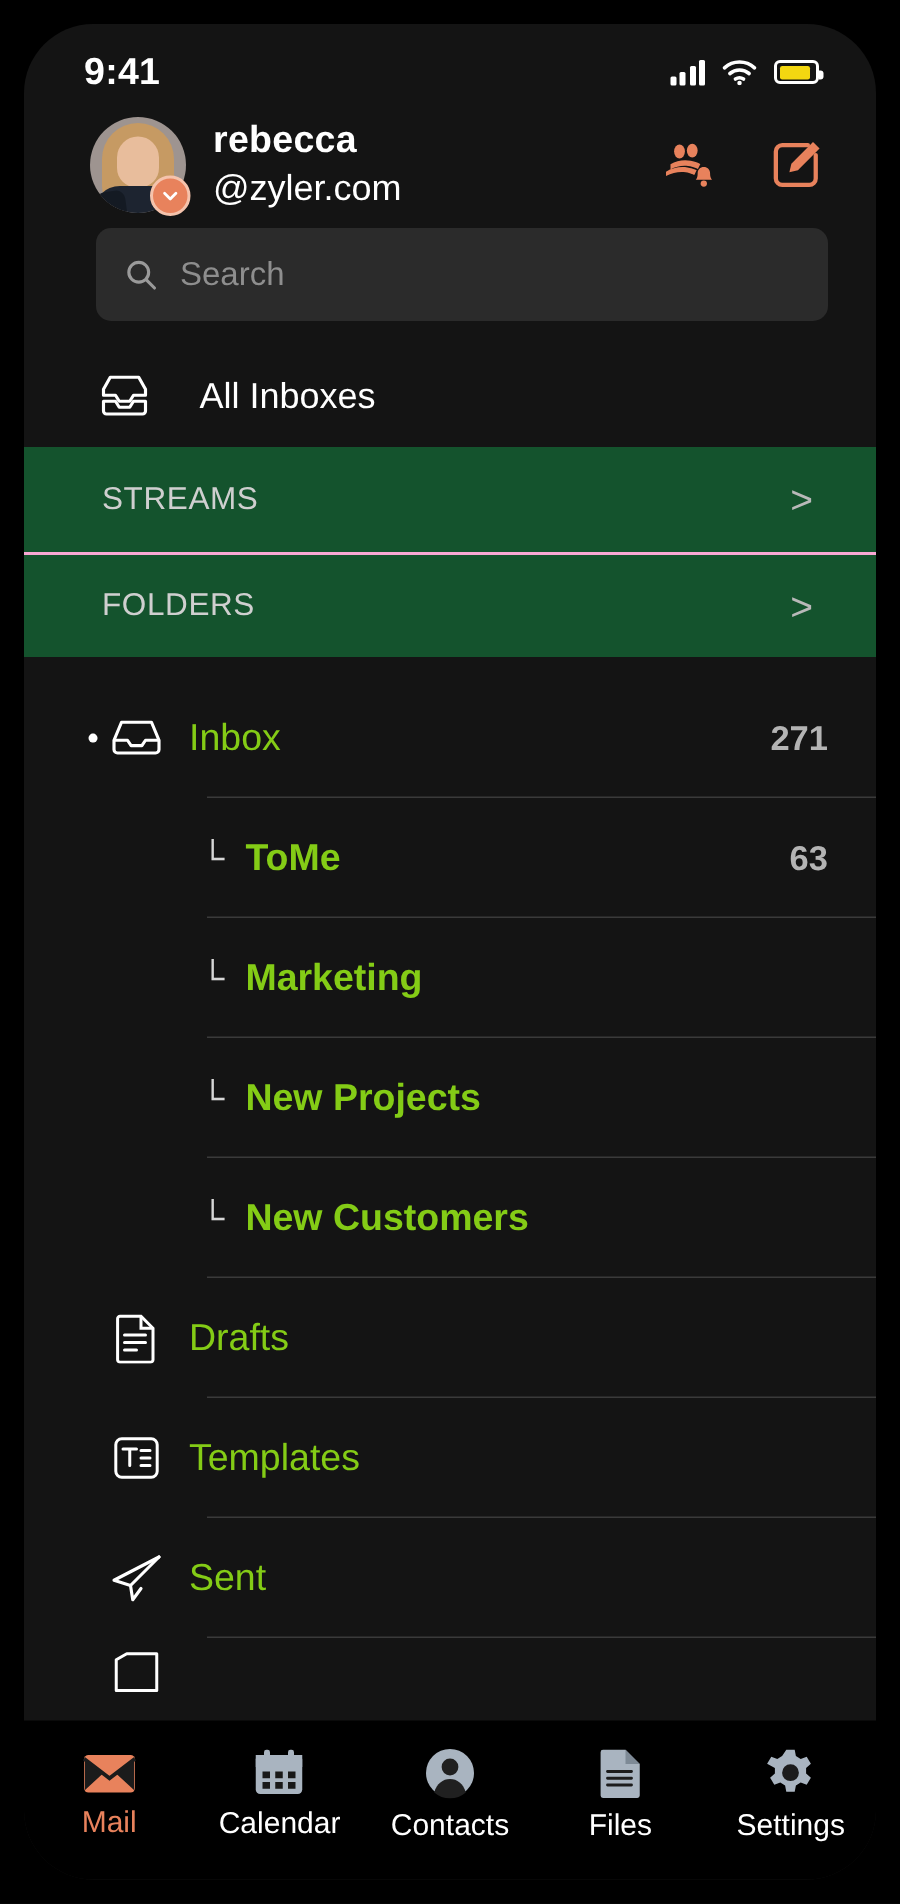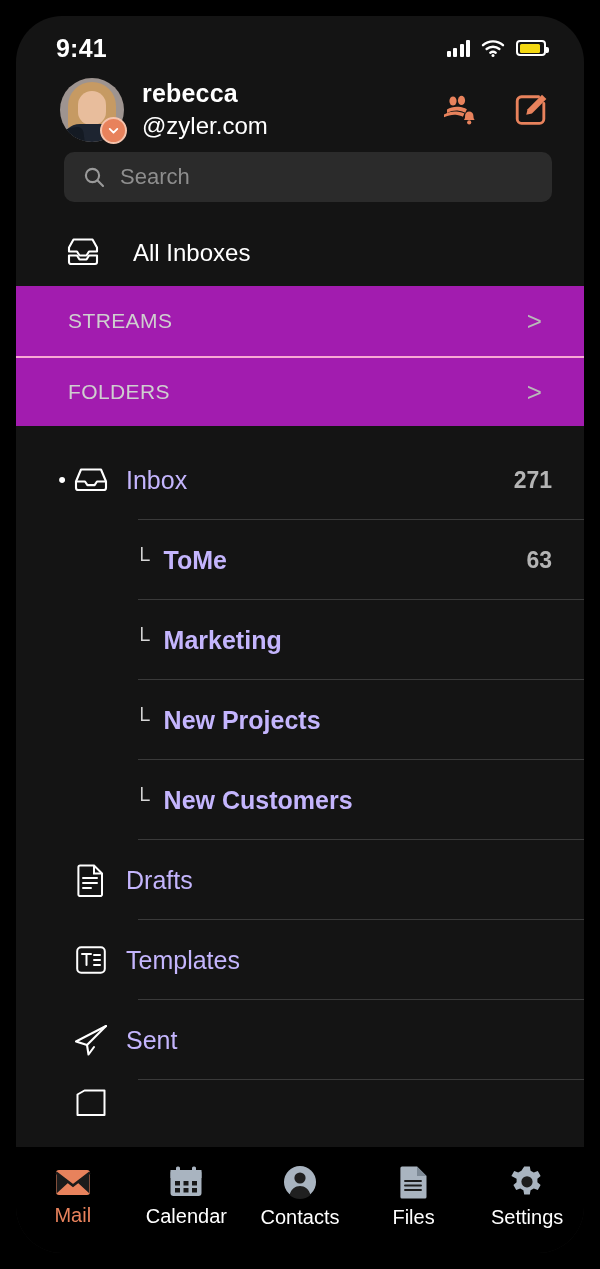--- a/index.html
+++ b/index.html
@@ -85,56 +85,56 @@
   .acct-text { margin-left: 18px; flex: 1; }
   .acct-name { color: #fff; font-size: 25px; font-weight: bold; letter-spacing: .2px; line-height: 1.18; }
   .acct-domain { color: #ffffff; font-size: 24px; line-height: 1.3; margin-top: 1px; }
   .hdr-actions { display: flex; align-items: center; gap: 34px; }
   .hdr-btn { width: 38px; height: 38px; display: flex; align-items: center; justify-content: center; }
   .hdr-btn svg { display: block; }
 
   
   .search-wrap { padding: 6px 32px 0 48px; }
   .search {
-    height: 50px; background: #2b2b2b; border-radius: 10px;
+    height: 62px; background: #2b2b2b; border-radius: 10px;
     display: flex; align-items: center; padding: 0 18px; gap: 14px;
   }
   .search .ph { color: #8e8e8e; font-size: 22px; }
 
   
   .all-inboxes {
     display: flex; align-items: center; gap: 31px;
     height: 66px; padding: 0 48px; margin-top: 18px;
   }
   .all-inboxes .lbl { color: #fff; font-size: 24px; }
 
   
   .section-row {
-    height: 70px; background: #a21caf;
+    height: 70px; background: #14532d;
     display: flex; align-items: center; justify-content: space-between;
     padding: 0 42px 0 52px;
   }
   .section-row + .section-row { border-top: 2px solid #f9a8d4; }
   .section-row .lbl { color: #cfcfcf; font-size: 21px; letter-spacing: .4px; }
   .section-row .chev { color: #b9b9b9; font-size: 26px; font-weight: 300; line-height: 1; }
 
   
   .list { padding: 0 0 0 0; }
   .mb-row {
     position: relative;
     height: 80px; display: flex; align-items: center;
     padding-left: 38px; padding-right: 32px;
   }
   .mb-row .dot {
     width: 16px; color: #fff; font-size: 22px; line-height: 1;
     flex: 0 0 16px; text-align: center;
   }
   .mb-row .dot.empty { visibility: hidden; }
   .mb-icon { width: 42px; flex: 0 0 42px; display: flex; align-items: center; justify-content: center; }
-  .mb-row .name { color: #c4b5fd; font-size: 25px; margin-left: 14px; flex: 1; }
+  .mb-row .name { color: #84cc16; font-size: 25px; margin-left: 14px; flex: 1; }
   .mb-row .count { color: #b4b4b4; font-size: 23px; font-weight: bold; }
   .mb-row .divider {
     position: absolute; left: 122px; right: 0px; bottom: 0; height: 1px;
     background: #3a3a3a;
   }
   .mb-row.child { padding-left: 118px; }
   .mb-row.child .branch { color: #d7d7d7; font-size: 22px; line-height: 1; margin-right: 14px; }
   .mb-row.child .name { margin-left: 0; font-weight: bold; }
   .mb-row.clipped { height: 40px; overflow: hidden; align-items: flex-start; padding-top: 8px; }
 

